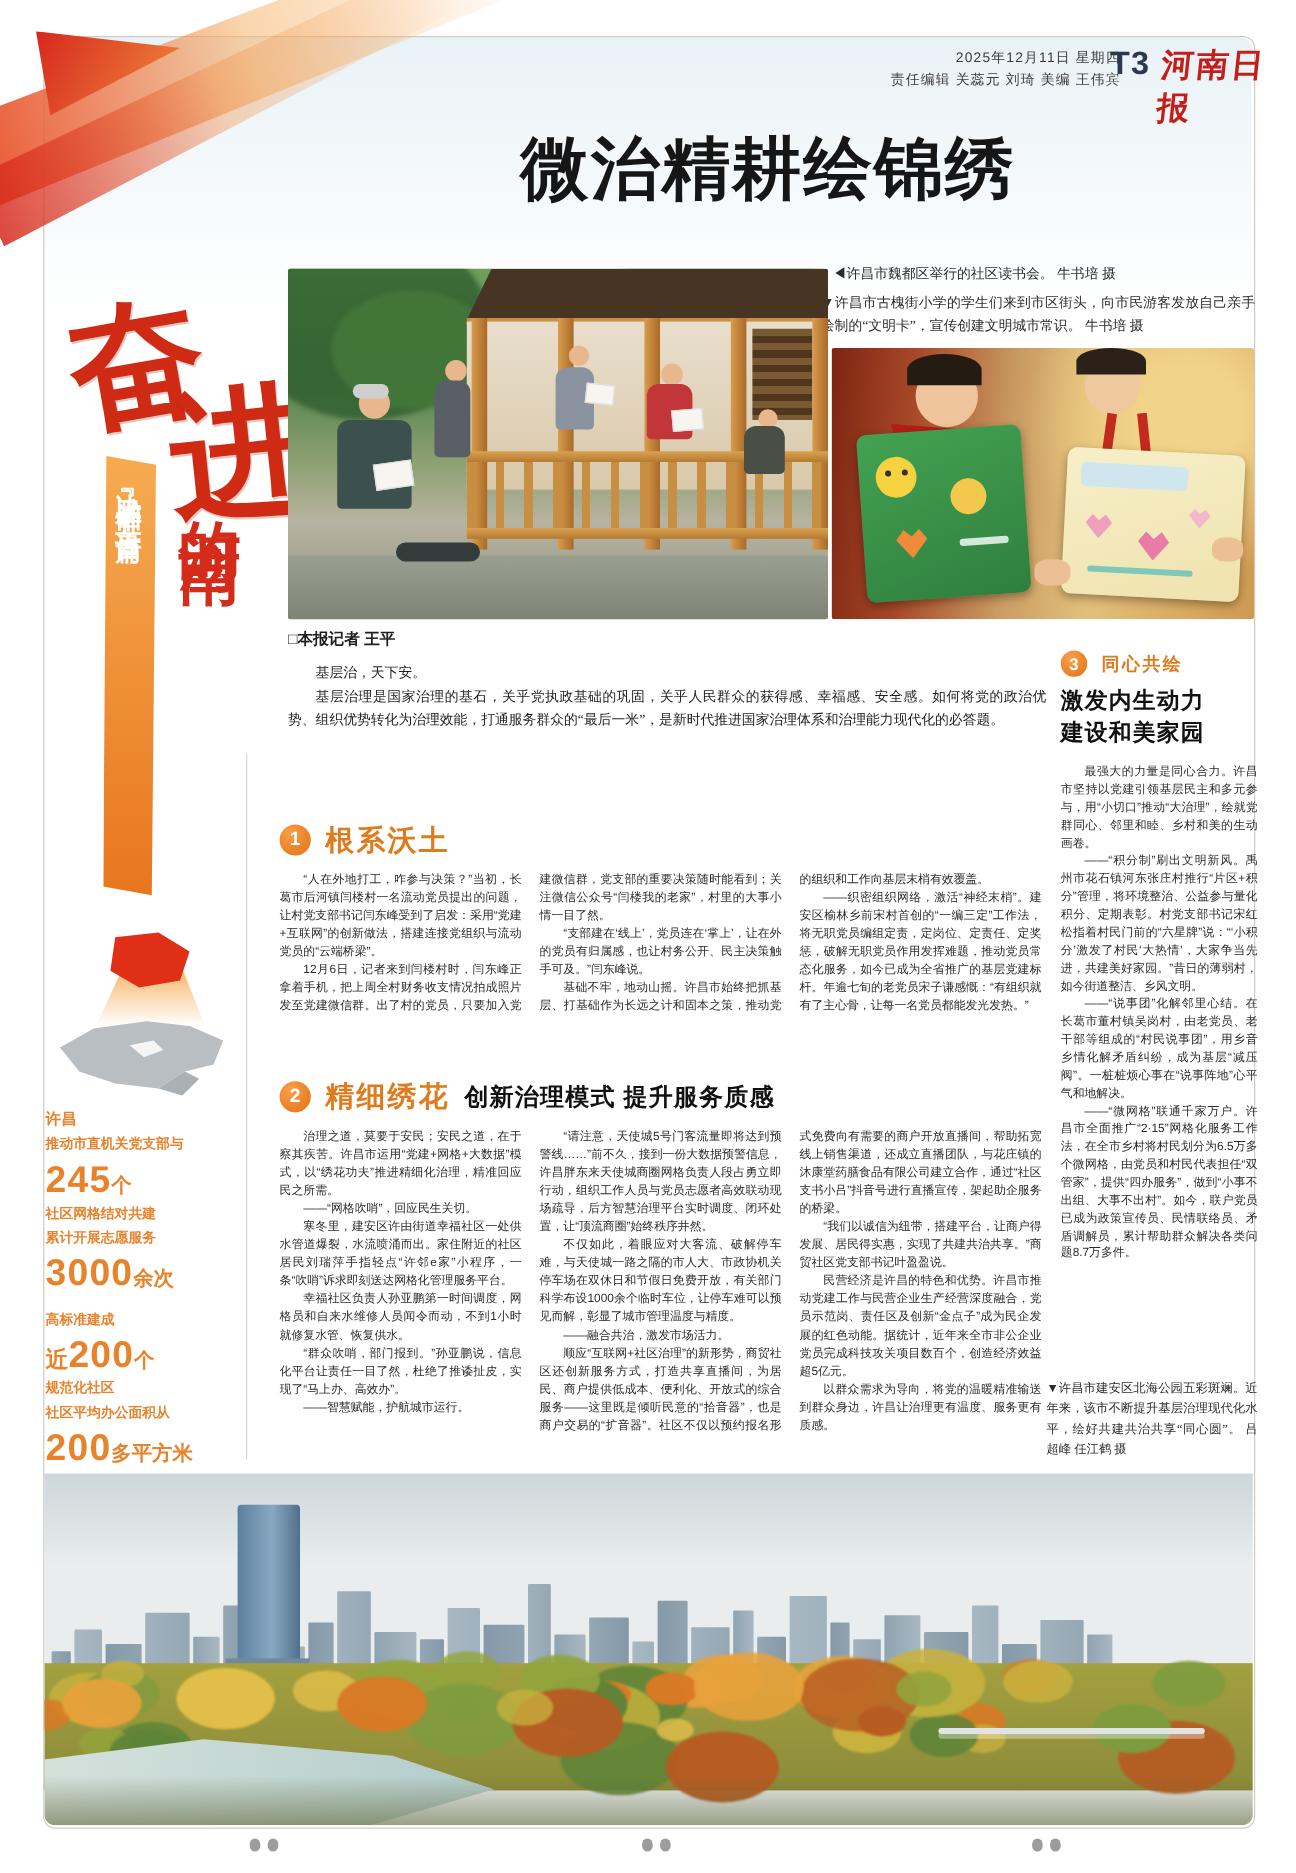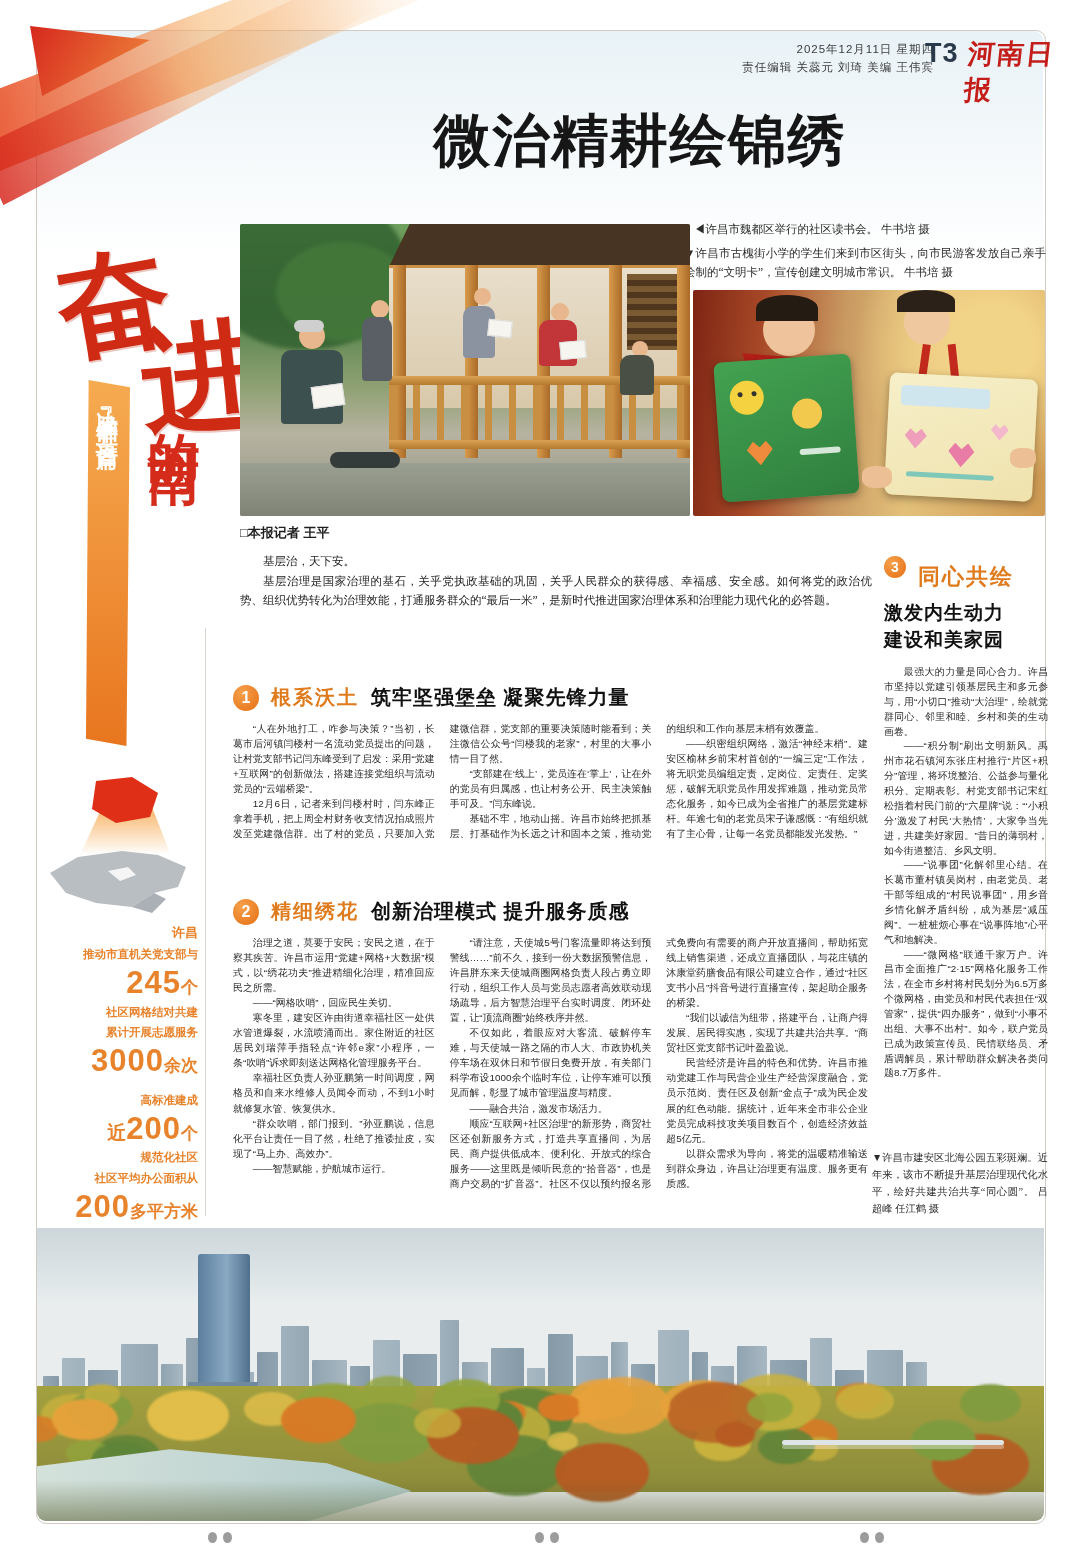--- a/index.html
+++ b/index.html
@@ -35,21 +35,21 @@
               letter-spacing:10px;font-family:"Liberation Serif",serif;}
   #ribbon{left:86px;top:380px;width:44px;height:366px;
           background:linear-gradient(180deg,#f6ab51,#e8761f);
           clip-path:polygon(6% 0,100% 2%,92% 100%,0 98%);}
   #ribbon-text{left:92px;top:394px;height:340px;writing-mode:vertical-rl;color:#fff;
                font-size:22px;font-weight:bold;letter-spacing:3px;}
   #rail-line{left:205px;top:628px;width:1px;height:588px;background:#d9d5ce;}
   
   #map-svg{left:36px;top:775px;}
   
-  #stats-box{left:38px;top:922px;width:160px;text-align:right;color:#e8832c;}
+  #stats-box{left:38px;top:922px;width:160px;text-align:left;color:#e8832c;}
   .stat-title{font-size:13px;font-weight:bold;margin:2px 0;}
   .stat-label{font-size:11.5px;font-weight:bold;line-height:1.75;}
   .stat-gap{height:10px;}
   .stat-fig{line-height:1.15;margin:1px 0;white-space:nowrap;}
   .fig-prefix{font-size:19px;font-weight:900;}
   .fig-num{font-size:31px;font-weight:900;letter-spacing:1px;}
   .fig-unit{font-size:17px;font-weight:900;}
   
   #headline{left:230px;top:103px;width:820px;text-align:center;font-size:57px;font-weight:900;
             color:#161616;letter-spacing:2px;font-family:"Liberation Sans",sans-serif;}
@@ -75,32 +75,32 @@
   .card{position:absolute;border-radius:8px;box-shadow:0 3px 8px rgba(0,0,0,.35);}
   
   #byline{left:240px;top:524px;font-size:13px;font-weight:bold;color:#1f1f1f;}
   #intro{left:240px;top:552px;width:632px;font-family:"Liberation Serif",serif;font-size:11.5px;
          line-height:1.7;color:#1d1d1d;text-align:justify;}
   #intro p{margin:0;text-indent:2em;}
   
   .sec-head{display:flex;align-items:center;gap:12px;}
   .badge{width:26px;height:26px;border-radius:50%;background:radial-gradient(circle at 35% 30%,#f6a04a,#e56f14);
          color:#fff;font-weight:900;font-size:16px;display:flex;align-items:center;justify-content:center;flex:0 0 auto;}
-  .sec-tag{color:#e07b1d;font-weight:900;font-size:20px;letter-spacing:2px;font-family:"Liberation Serif",serif;}
+  .sec-tag{color:#e07b1d;font-weight:900;font-size:24px;letter-spacing:2px;font-family:"Liberation Serif",serif;}
   .sec-title{color:#111;font-weight:900;font-size:20px;letter-spacing:1px;}
   .sec-body{margin-top:10px;columns:3;column-gap:15px;font-size:9.9px;line-height:1.52;text-align:justify;
             color:#2a2a2a;overflow:hidden;}
   .sec-body p{margin:0;text-indent:2em;}
   #sec1{left:233px;top:684px;width:635px;}
   #sec1 .sec-body{height:194px;}
   #sec2{left:233px;top:898px;width:635px;}
   #sec2 .sec-body{height:282px;}
   #sec3{left:884px;top:542px;width:164px;}
   #sec3 .badge{width:22px;height:22px;font-size:14px;}
-  #sec3 .sec-tag{font-size:22px;margin-top:20px;}
+  #sec3 .sec-tag{font-size:15px;}
   #sec3-title{margin-top:8px;font-size:19px;font-weight:900;color:#111;line-height:1.4;letter-spacing:1px;}
   #sec3-body{margin-top:12px;font-size:9.9px;line-height:1.5;text-align:justify;color:#2a2a2a;
              height:490px;overflow:hidden;}
   #sec3-body p{margin:0;text-indent:2em;}
   
   #panorama{left:37px;top:1228px;width:1007px;height:293px;border-radius:0 0 9px 9px;overflow:hidden;
             background:linear-gradient(180deg,#cdd6da 0%,#dfe6e8 18%,#e9edee 26%);}
   #skyline{position:absolute;left:0;bottom:38%;width:100%;height:48%;display:flex;align-items:flex-end;gap:3px;padding:0 6px;}
   .bldg{flex:0 0 auto;border-radius:1px;}
   #trees{position:absolute;left:0;bottom:10%;width:100%;height:36%;
@@ -239,21 +239,20 @@
   <div class="abs" id="byline">□本报记者 王平</div>
   <div class="abs" id="intro">
       <p>基层治，天下安。</p>
       <p>基层治理是国家治理的基石，关乎党执政基础的巩固，关乎人民群众的获得感、幸福感、安全感。如何将党的政治优势、组织优势转化为治理效能，打通服务群众的“最后一米”，是新时代推进国家治理体系和治理能力现代化的必答题。</p>
     </div>
 
   <section class="abs" id="sec1">
     <div class="sec-head">
       <div class="badge">1</div>
       <span class="sec-tag">根系沃土</span>
-      <span class="sec-title">筑牢坚强堡垒 凝聚先锋力量</span>
     </div>
     <div class="sec-body">
         <p>“人在外地打工，咋参与决策？”当初，长葛市后河镇闫楼村一名流动党员提出的问题，让村党支部书记闫东峰受到了启发：采用“党建+互联网”的创新做法，搭建连接党组织与流动党员的“云端桥梁”。</p>
         <p>12月6日，记者来到闫楼村时，闫东峰正拿着手机，把上周全村财务收支情况拍成照片发至党建微信群。出了村的党员，只要加入党建微信群，党支部的重要决策随时能看到；关注微信公众号“闫楼我的老家”，村里的大事小情一目了然。</p>
         <p>“支部建在‘线上’，党员连在‘掌上’，让在外的党员有归属感，也让村务公开、民主决策触手可及。”闫东峰说。</p>
         <p>基础不牢，地动山摇。许昌市始终把抓基层、打基础作为长远之计和固本之策，推动党的组织和工作向基层末梢有效覆盖。</p>
         <p>——织密组织网络，激活“神经末梢”。建安区榆林乡前宋村首创的“一编三定”工作法，将无职党员编组定责，定岗位、定责任、定奖惩，破解无职党员作用发挥难题，推动党员常态化服务，如今已成为全省推广的基层党建标杆。年逾七旬的老党员宋子谦感慨：“有组织就有了主心骨，让每一名党员都能发光发热。”</p>
       </div>
   </section>
 

